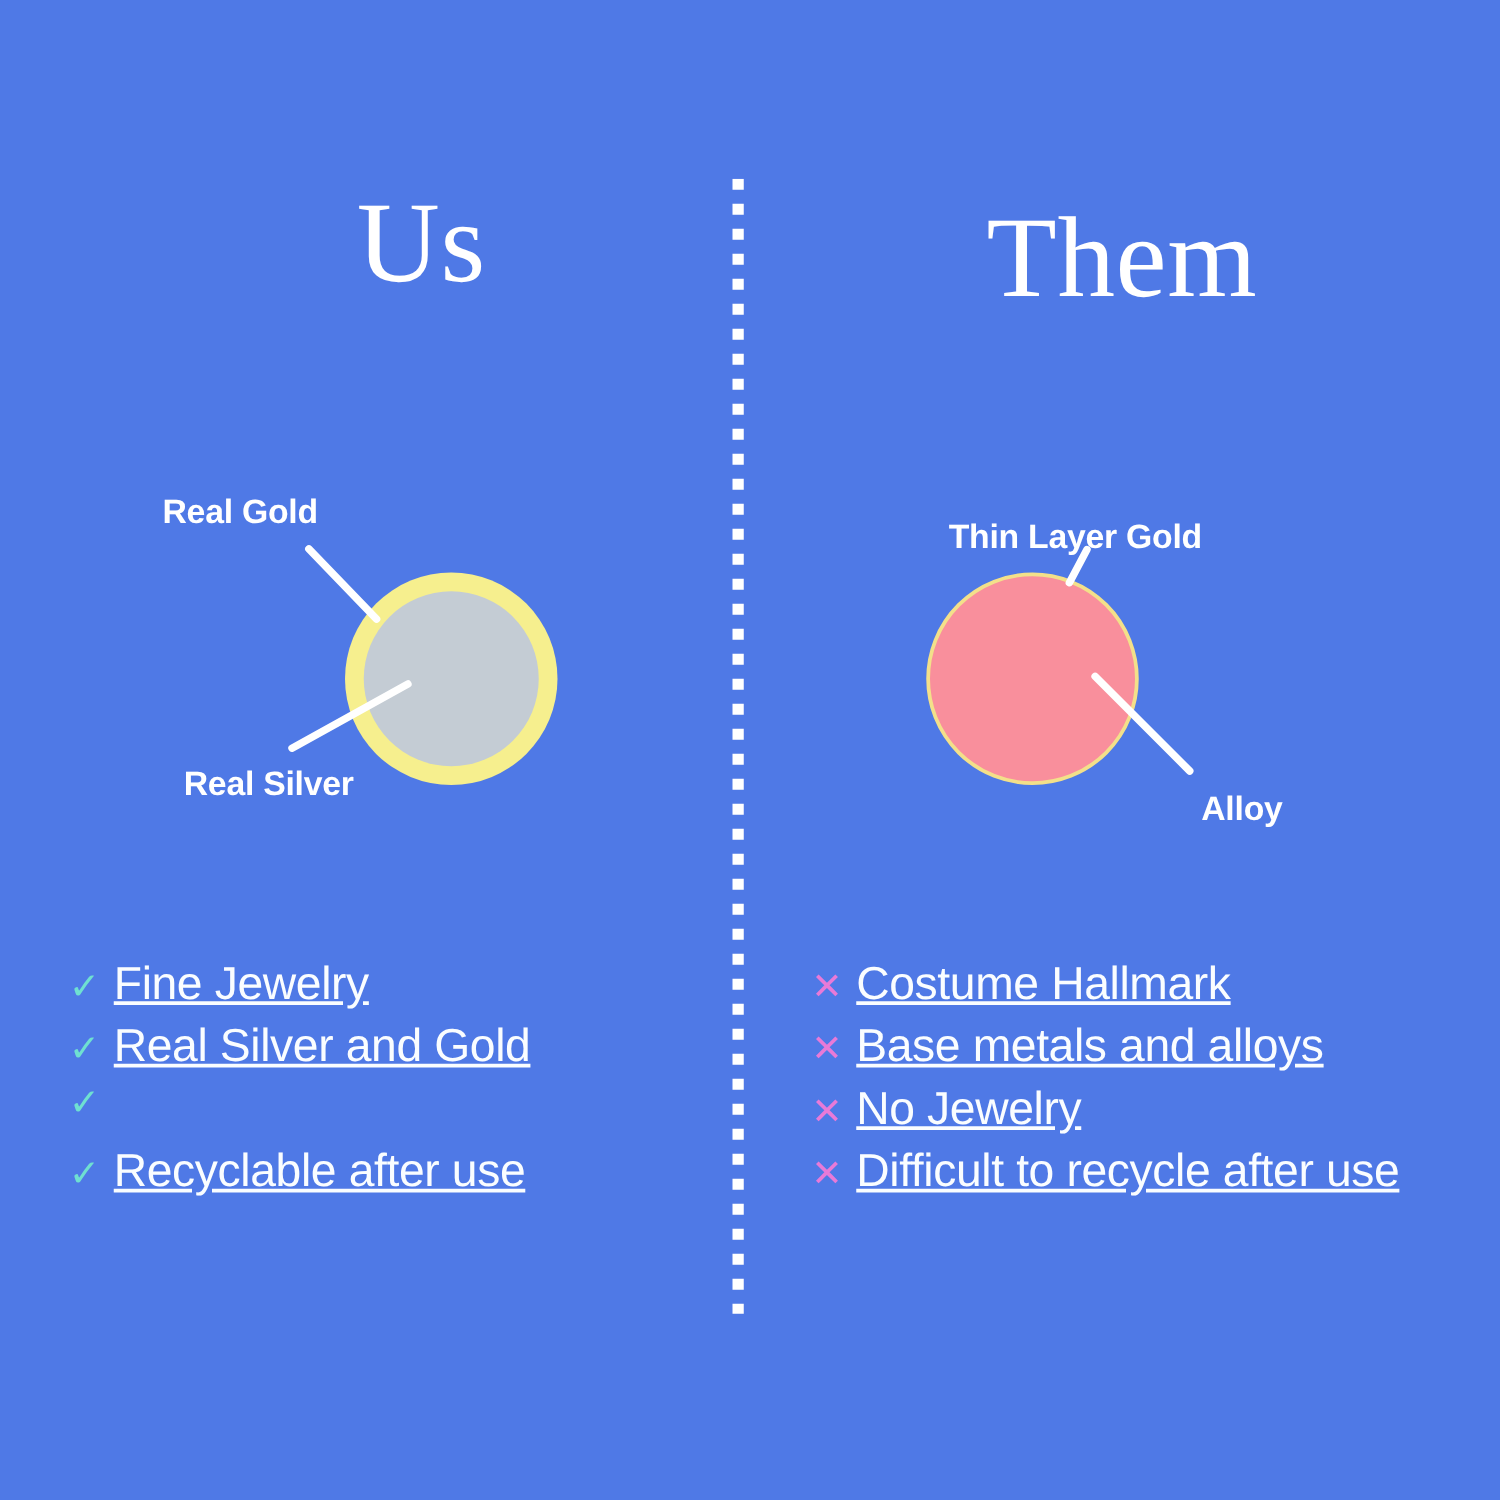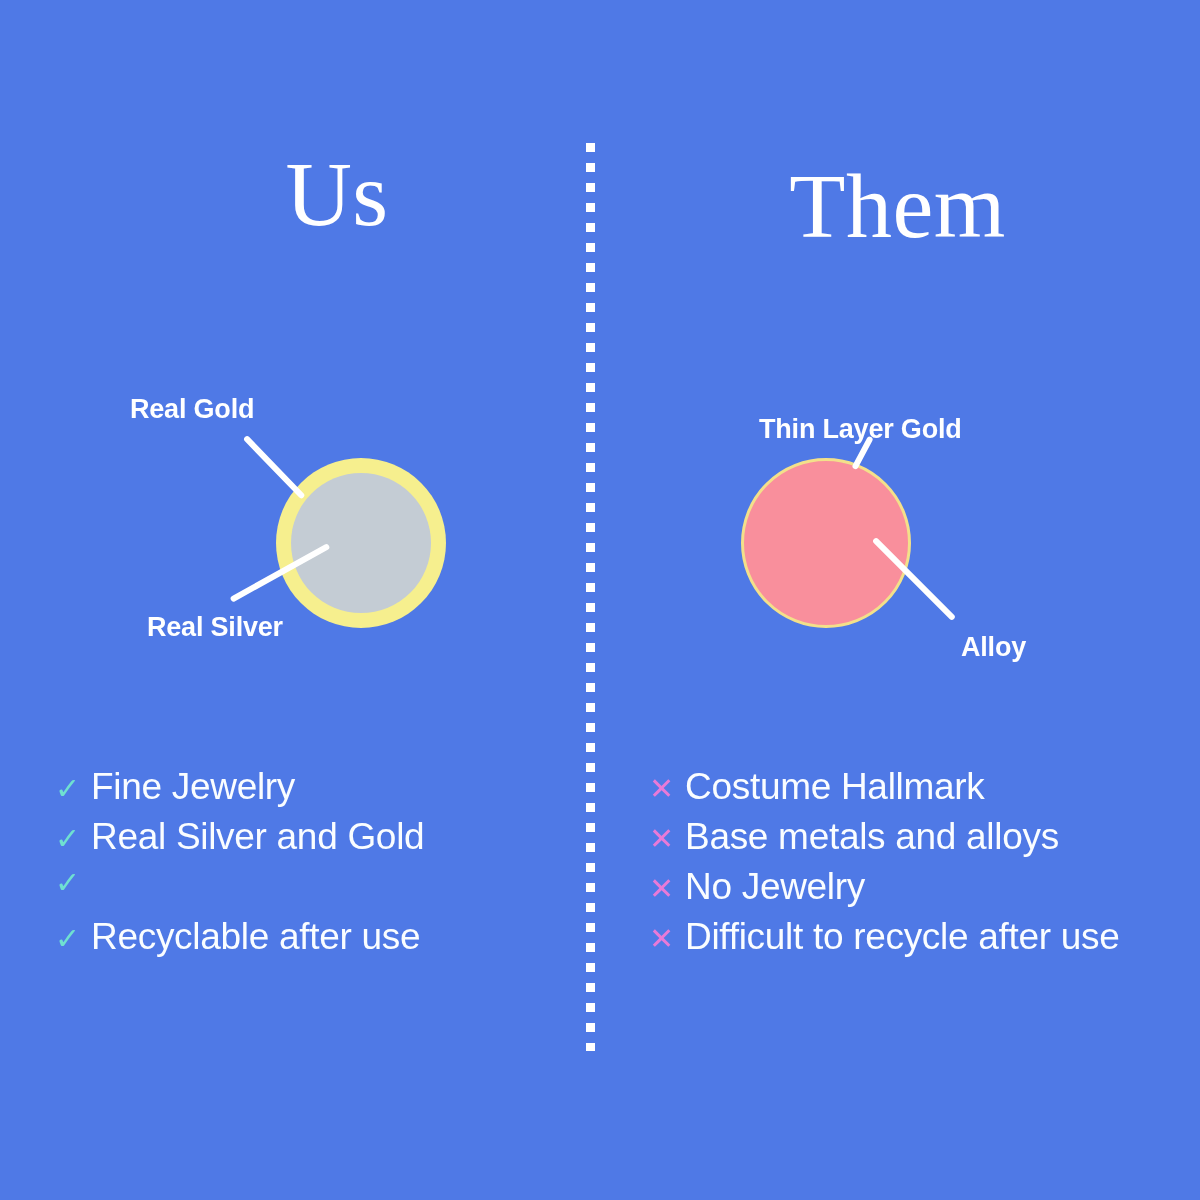--- a/index.html
+++ b/index.html
@@ -153,20 +153,21 @@
   }
   .mark-check { color: #6fe0d1; }
   .mark-cross { color: #e87ad8; }
   .feature-text {
     font-family: "Liberation Sans", sans-serif;
     font-weight: 400;
     font-size: 37px;
     line-height: 1;
     color: #fafdff;
     letter-spacing: -0.3px;
+    text-decoration: underline;
   }
 </style>
 </head>
 <body>
 
 <div id="stage">
 
   <div class="divider"></div>
 
   <div class="heading heading-us">Us</div>

